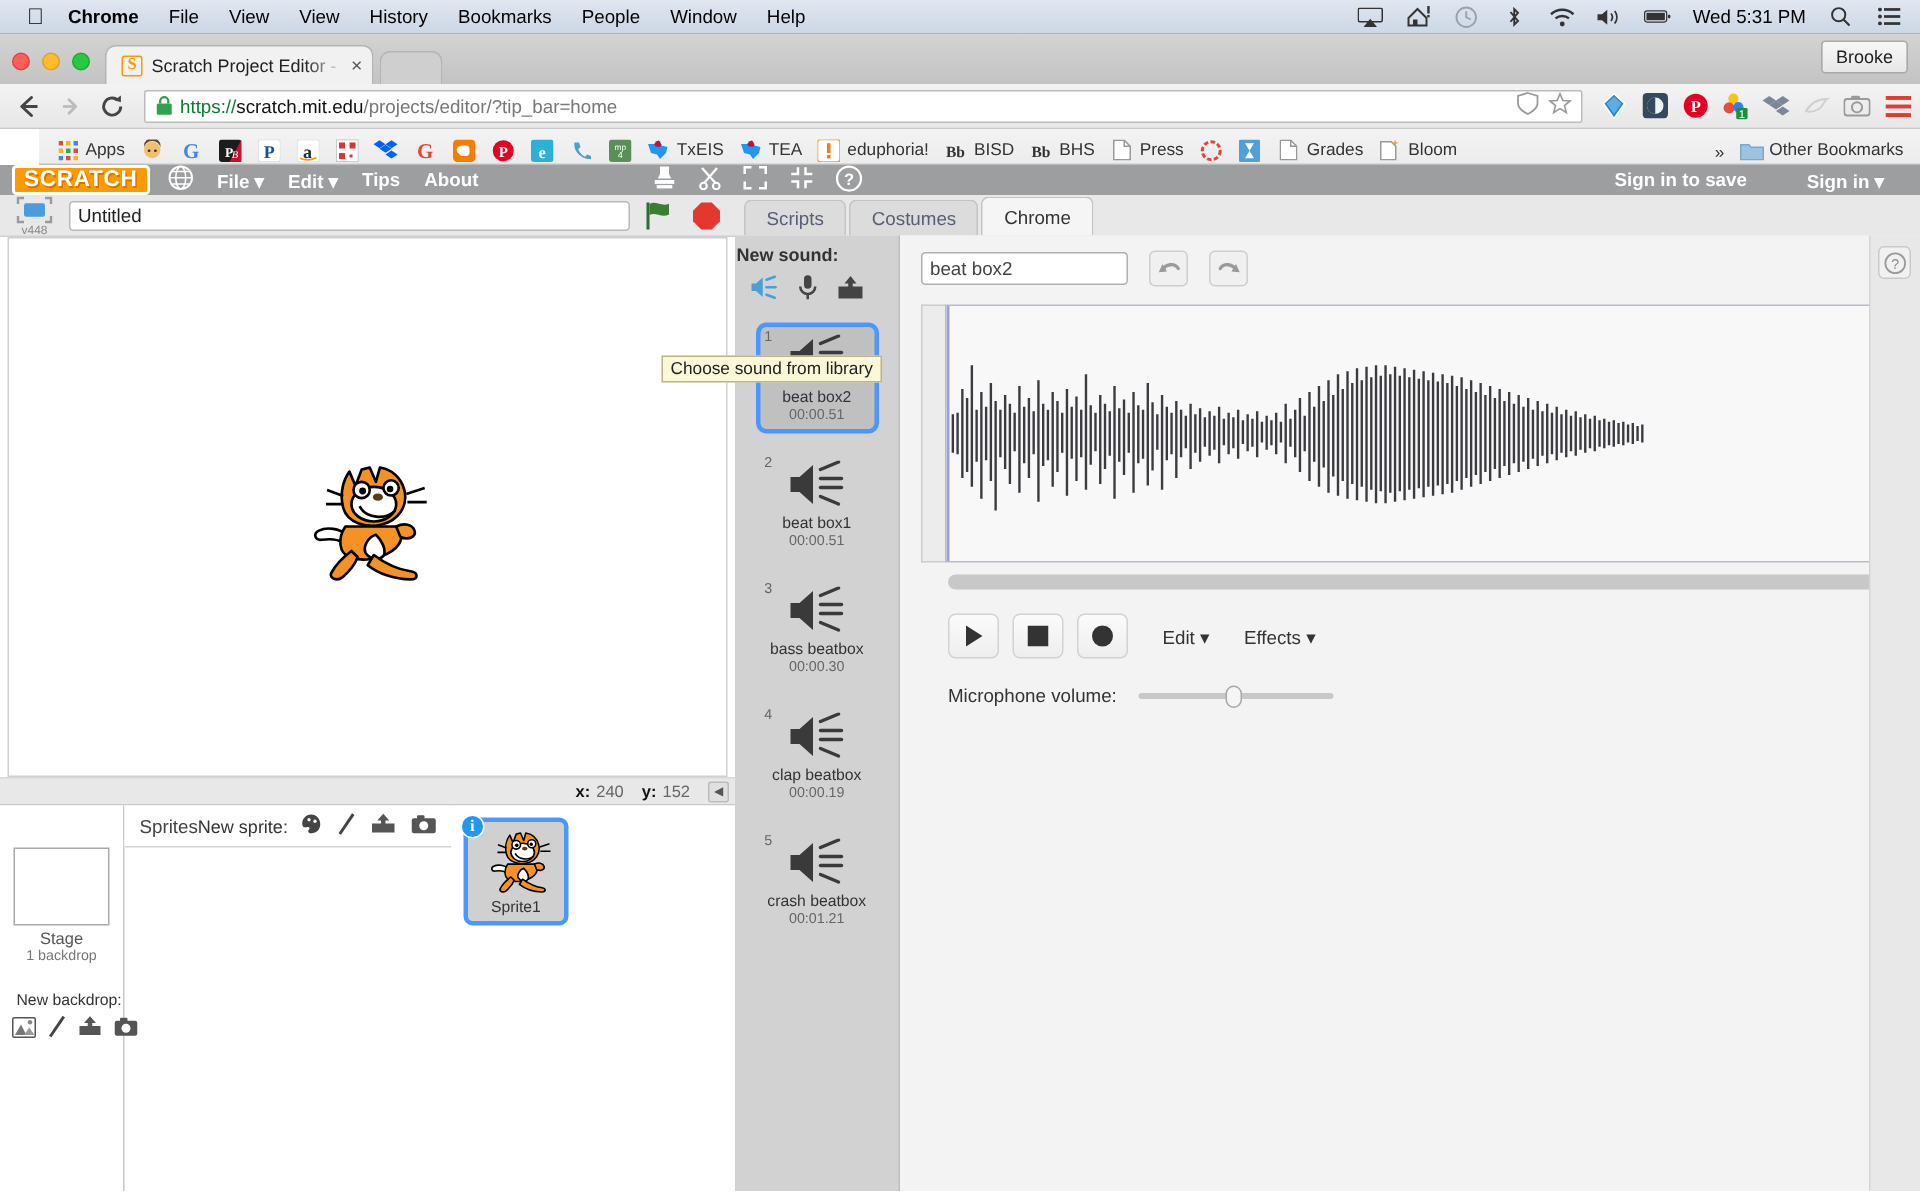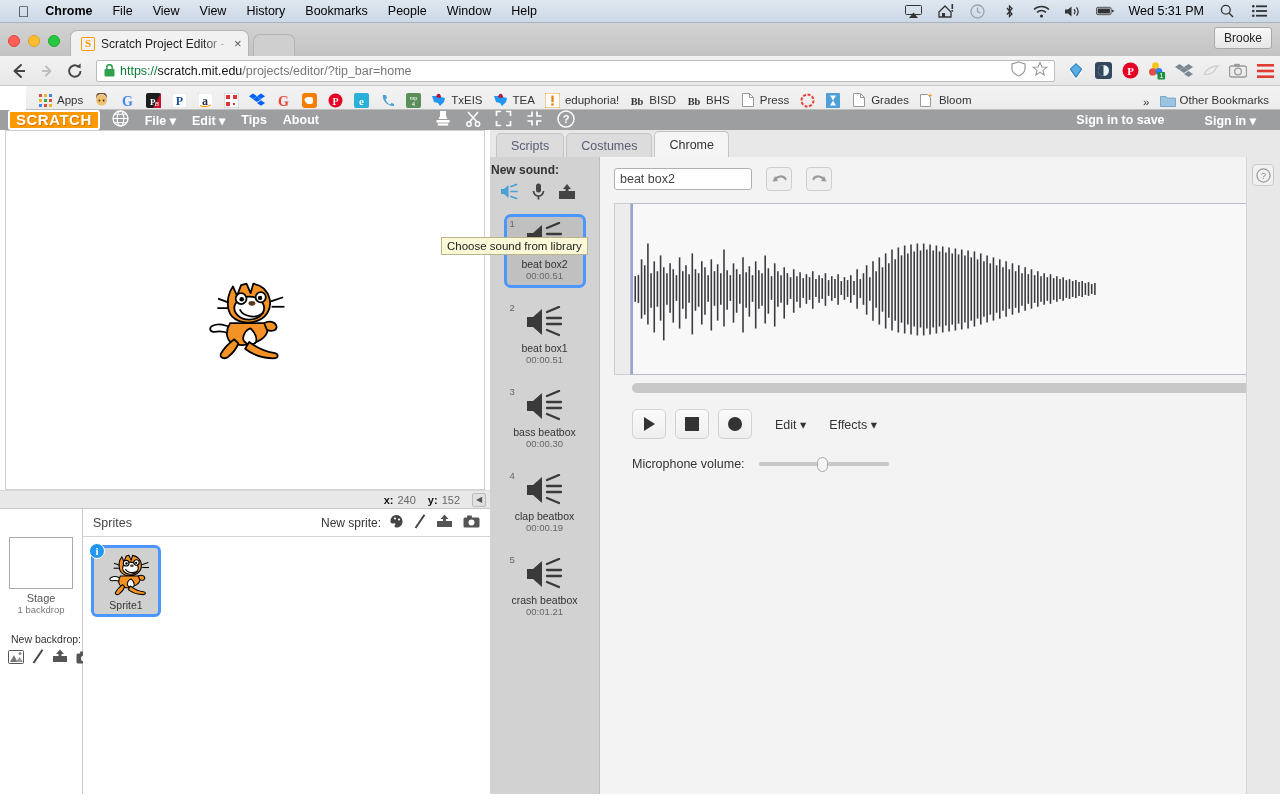--- a/index.html
+++ b/index.html
@@ -183,21 +183,21 @@
     width: 83px; border-right: 1px solid #c9c9c9; background: #fff;
     display: flex; flex-direction: column; align-items: center; padding-top: 28px;
   }
   #stage-thumb {
     width: 64px; height: 52px; background: #fff; border: 1px solid #aaa;
   }
   .bd-label { font-size: 11px; color: #555; margin-top: 3px; text-align: right; }
   .bd-sub { font-size: 9.5px; color: #777; }
   .newbd-title { font-size: 10.5px; color: #333; margin-top: 18px; align-self: flex-start; padding-left: 11px; }
   .newbd-icons { display: flex; gap: 8px; margin-top: 4px; align-self: flex-start; padding-left: 8px; align-items: center; }
-  #sprites-col { flex: 1; display: flex; flex-direction: column; }
+  #sprites-col { flex: 1; display: flex; flex-direction: row; }
   #sprites-header {
     height: 28px; display: flex; align-items: center; padding: 0 10px;
     font-size: 12.5px; color: #444; border-bottom: 1px solid #d4d4d4; background: #fff;
   }
   #sprites-header .ns-label { margin-left: auto; margin-right: 8px; font-size: 12px; color: #333; }
   .ns-icons { display: flex; gap: 10px; align-items: center; }
   #sprites-list { flex: 1; padding: 8px; background: #fff; }
   .sprite-tile {
     width: 70px; height: 72px; background: #d0d0d0;
     border: 3px solid #4c97ff; border-radius: 6px;
@@ -796,20 +796,46 @@
     <span class="sm-right">
       <span class="sm-item">Sign in to save</span>
       <span class="sm-item">Sign in ▾</span>
     </span>
   </div>
 
   <div id="scratch-body">
 
     <div id="left-col">
 
+      <div id="stage-header">
+        <span id="version-badge">
+          <svg width="26" height="20" viewBox="0 0 26 20">
+              <g stroke="#9a9a9a" stroke-width="1.6" fill="none">
+                <path d="M2 6 V2 H6"></path>
+                <path d="M20 2 H24 V6"></path>
+                <path d="M24 14 V18 H20"></path>
+                <path d="M6 18 H2 V14"></path>
+              </g>
+              <rect x="6" y="5.5" width="14" height="9" rx="1.5" fill="#4a9be0"></rect>
+            </svg>
+          <span class="vtxt">v448</span>
+        </span>
+        <input id="project-title" value="Untitled" style="">
+        <span class="flag-btn">
+          <svg width="21" height="20" viewBox="0 0 21 20">
+              <path d="M3 1 L3 19" stroke="#2f6b2f" stroke-width="2"></path>
+              <path d="M4 2 C8 -0.5 12 4 17 1.8 L17 9 C12 11.5 8 7 4 9.3 Z" fill="#3a7d33"></path>
+            </svg>
+        </span>
+        <span class="stop-btn">
+          <svg width="20" height="20" viewBox="0 0 20 20">
+              <polygon points="6.5,1 13.5,1 19,6.5 19,13.5 13.5,19 6.5,19 1,13.5 1,6.5" fill="#e4372e"></polygon>
+            </svg>
+        </span>
+      </div>
 
       <div id="stage">
         <svg id="stage-sprite" viewBox="0 0 140 118">
           <g stroke="#000" stroke-width="2.6" stroke-linejoin="round">
             <path d="M48 70 C40 64 28 62 20 66 C14 69 16 76 23 75 C30 74 38 74 44 78 Z" fill="#fff"></path>
             <path d="M62 6 L56 22 L50 8 C44 16 40 30 44 44 C48 58 66 64 82 60 C98 56 108 42 104 26 C101 14 92 6 80 4 L76 18 L70 4 Z" fill="#f59226"></path>
             <ellipse cx="74" cy="40" rx="22" ry="17" fill="#fff"></ellipse>
             <circle cx="62" cy="26" r="8" fill="#fff"></circle>
             <circle cx="91" cy="24" r="7.5" fill="#fff"></circle>
             <circle cx="63" cy="27" r="3.4" fill="#000" stroke="none"></circle>

